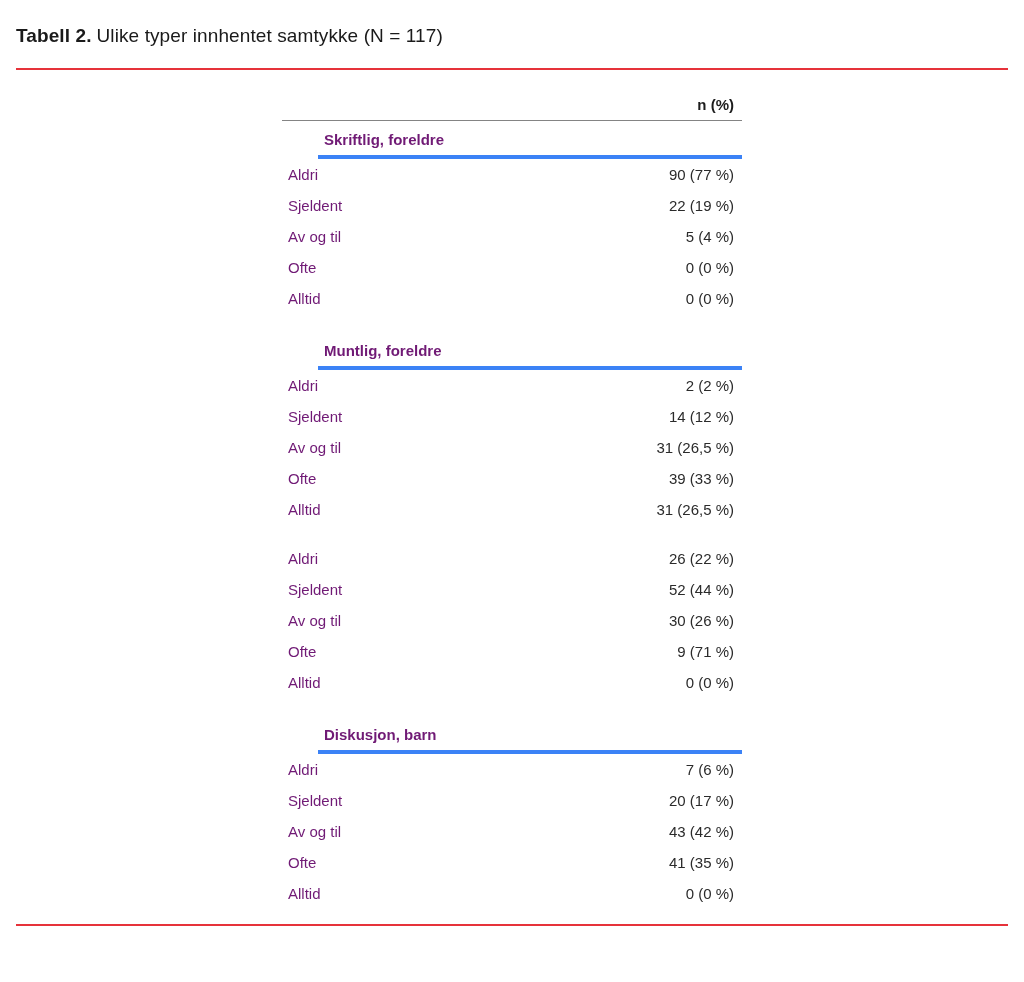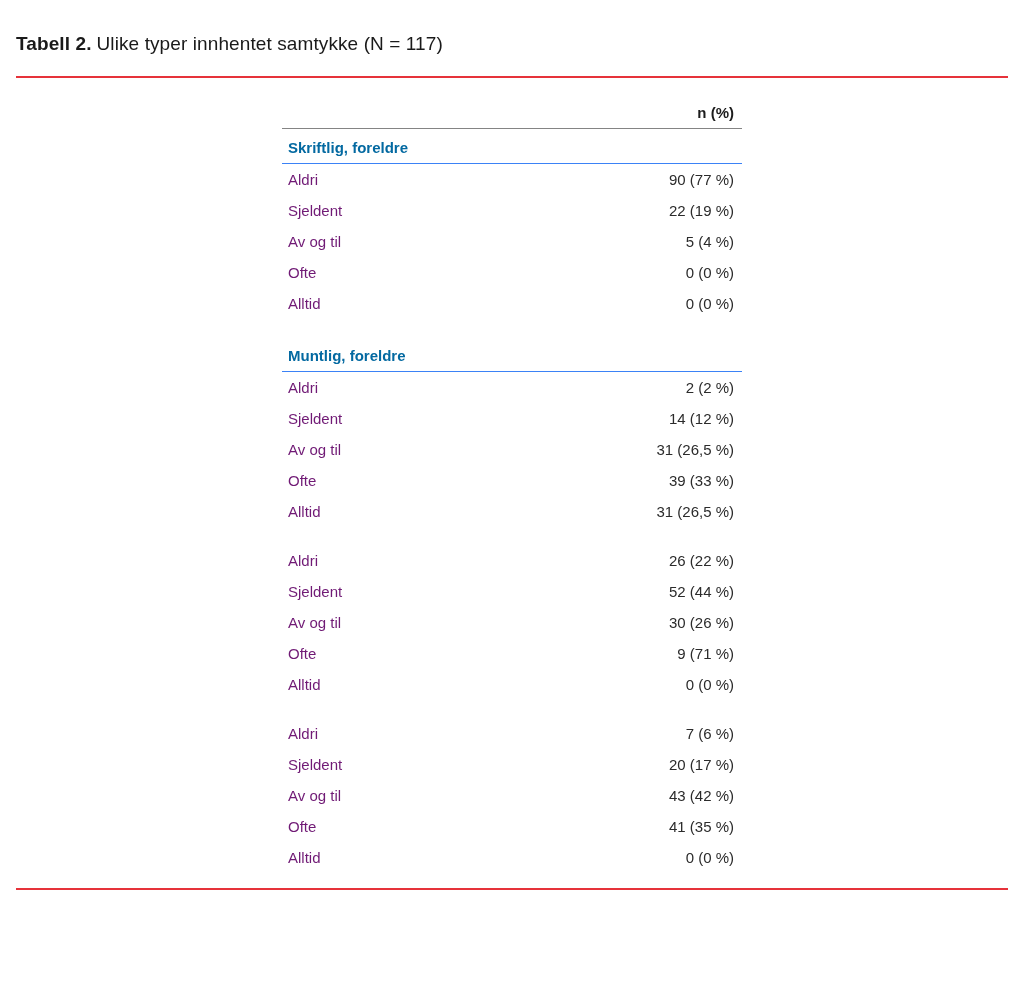--- a/index.html
+++ b/index.html
@@ -7,21 +7,21 @@
     width: 1024px;
     height: 982px;
     background: #ffffff;
     font-family: "Liberation Sans", sans-serif;
     color: #262626;
     overflow: hidden;
   }
   .page {
     width: 1024px;
     height: 982px;
-    padding: 8px 16px;
+    padding: 0 16px;
   }
   .title {
     padding-top: 25px;
     font-size: 19px;
     line-height: 22px;
     color: #1a1a1a;
     letter-spacing: 0.1px;
   }
   .title .t-bold { font-weight: 700; }
   .title .t-rest { font-weight: 400; margin-left: 5px; }
@@ -41,24 +41,25 @@
   .value-header {
     text-align: right;
     font-weight: 700;
     color: #1c1c1c;
     padding: 0 8px 6px 0;
     line-height: 18px;
     border-bottom: 1px solid #848484;
   }
   .section-header {
     font-weight: 700;
-    color: #0369a1;
+    color: #701a75;
     padding: 10px 0 6px 6px;
     line-height: 18px;
-    border-bottom: 1px solid #3b82f6;
+    border-bottom: 4px solid #3b82f6;
+    margin-left: 36px;
   }
   .section { margin-top: 0; }
   .section + .section { margin-top: 18px; }
   .data-row {
     height: 31px;
     display: flex;
     justify-content: space-between;
     align-items: center;
   }
   .row-label {
@@ -150,20 +151,21 @@
         <span class="row-label">Ofte</span>
         <span class="row-value">9 (71 %)</span>
       </div>
       <div class="data-row">
         <span class="row-label">Alltid</span>
         <span class="row-value">0 (0 %)</span>
       </div>
     </div>
 
     <div class="section">
+      <div class="section-header">Diskusjon, barn</div>
       <div class="data-row">
         <span class="row-label">Aldri</span>
         <span class="row-value">7 (6 %)</span>
       </div>
       <div class="data-row">
         <span class="row-label">Sjeldent</span>
         <span class="row-value">20 (17 %)</span>
       </div>
       <div class="data-row">
         <span class="row-label">Av og til</span>

